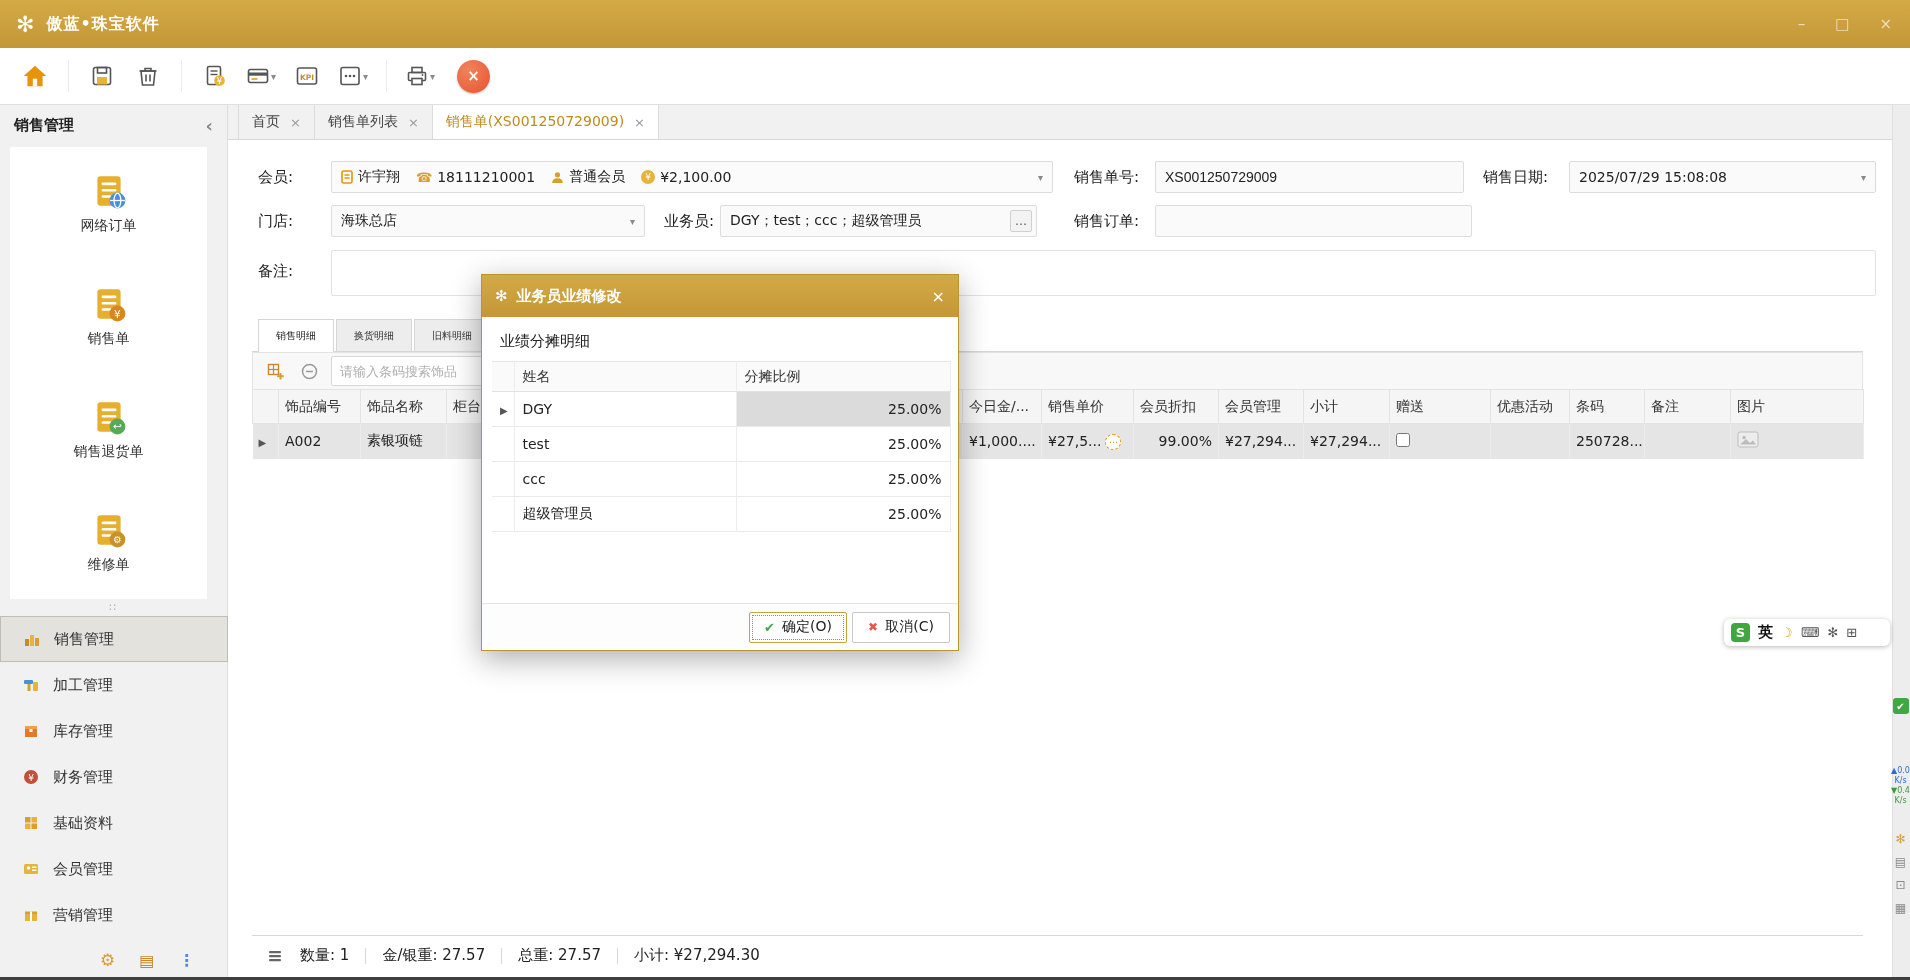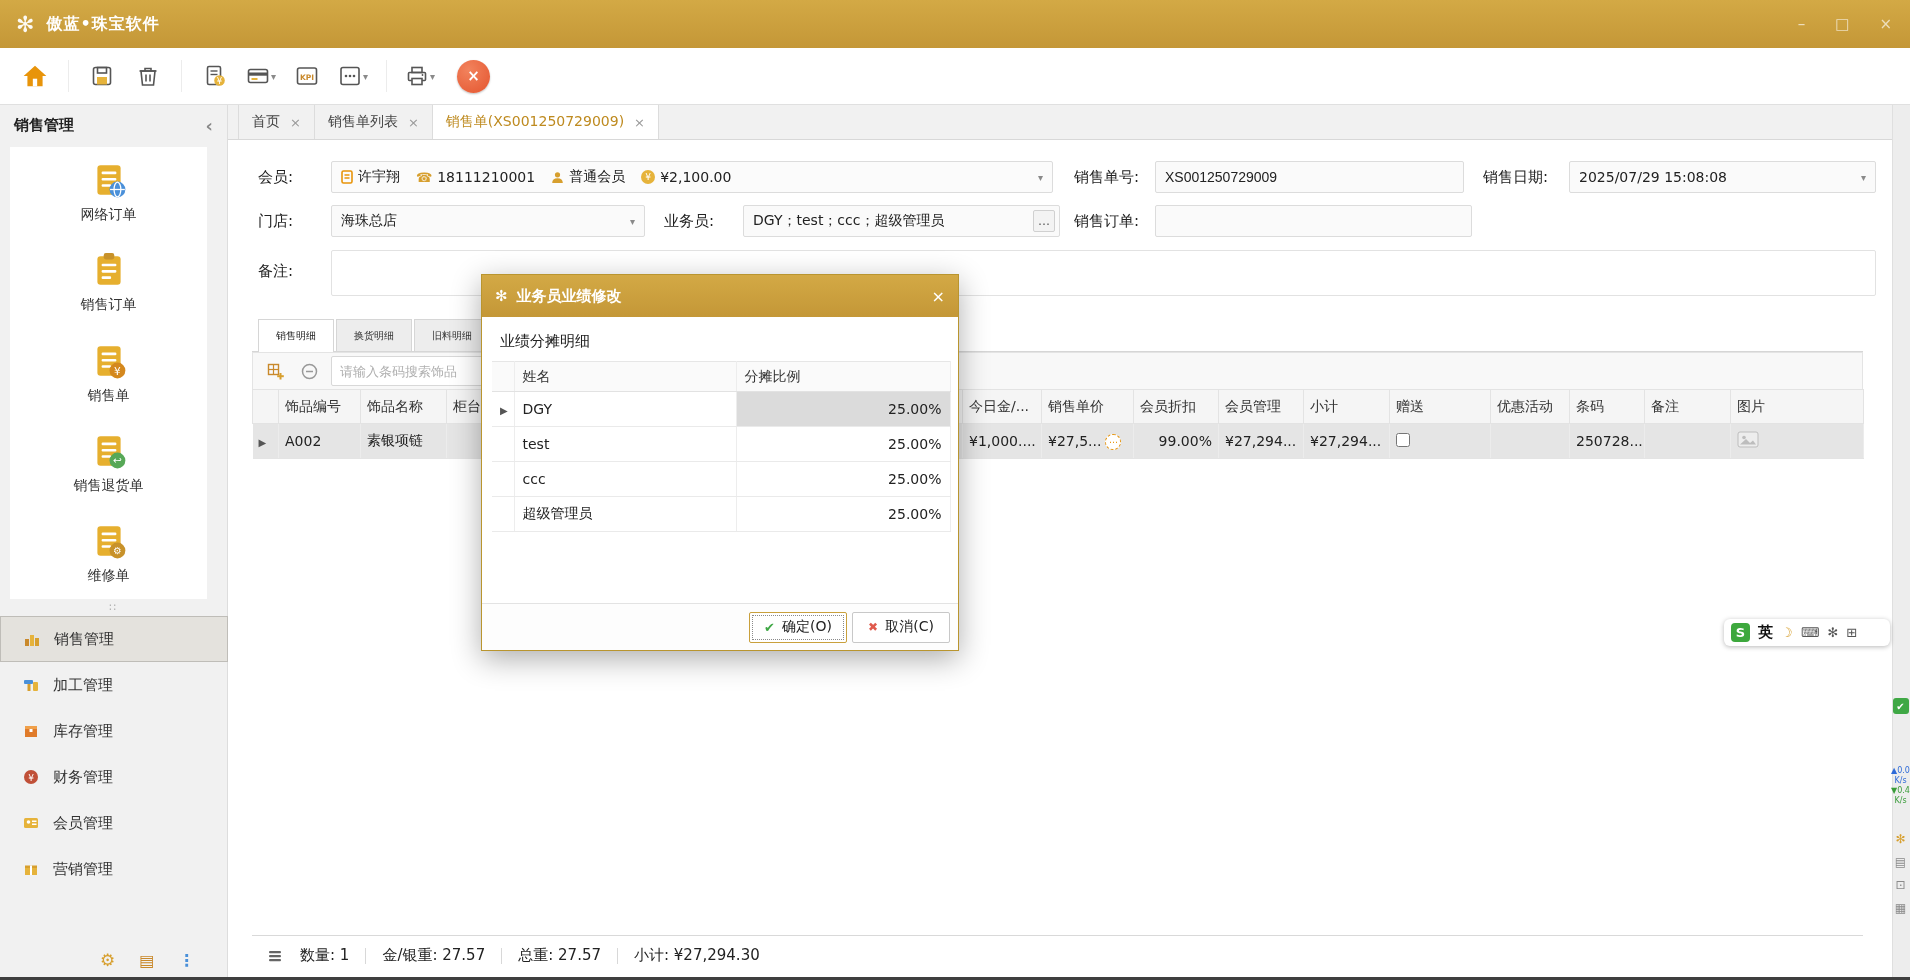--- a/index.html
+++ b/index.html
@@ -244,30 +244,20 @@
             <rect x="11" y="16" width="14" height="2.5" rx="1" fill="#fff"></rect>
             <rect x="11" y="22" width="9" height="2.5" rx="1" fill="#fff"></rect>
           <circle cx="26" cy="27" r="7.5" fill="#4A90D9"></circle>
           <ellipse cx="26" cy="27" rx="3.2" ry="7" fill="none" stroke="#fff" stroke-width="1.2"></ellipse>
           <line x1="19" y1="27" x2="33" y2="27" stroke="#fff" stroke-width="1.2"></line>
         </svg>
         <span>网络订单</span>
       </div>
       <div class="sb-shortcut">
         <svg width="38" height="38" viewBox="0 0 36 36">
-          <rect x="7" y="5" width="22" height="27" rx="3" fill="#E6AF2E"></rect>
-          <rect x="13" y="2" width="10" height="6" rx="2" fill="#C8922A"></rect>
-          <rect x="11" y="12" width="14" height="2.5" rx="1" fill="#fff"></rect>
-            <rect x="11" y="18" width="14" height="2.5" rx="1" fill="#fff"></rect>
-            <rect x="11" y="24" width="9" height="2.5" rx="1" fill="#fff"></rect>
-        </svg>
-        <span>销售订单</span>
-      </div>
-      <div class="sb-shortcut">
-        <svg width="38" height="38" viewBox="0 0 36 36">
           <rect x="7" y="4" width="22" height="28" rx="3" fill="#E6AF2E"></rect>
           <rect x="11" y="10" width="14" height="2.5" rx="1" fill="#fff"></rect>
             <rect x="11" y="16" width="14" height="2.5" rx="1" fill="#fff"></rect>
             <rect x="11" y="22" width="9" height="2.5" rx="1" fill="#fff"></rect>
           <circle cx="26" cy="27" r="7.5" fill="#D4881E"></circle>
           <text x="26" y="30.8" text-anchor="middle" font-size="10" fill="#fff">¥</text>
         </svg>
         <span>销售单</span>
       </div>
       <div class="sb-shortcut">
@@ -318,20 +308,29 @@
             <rect x="7.5" y="7" width="3" height="3" fill="#fff"></rect>
         </svg>
         <span>库存管理</span>
       </div>
       <div class="sb-item">
         <svg width="18" height="18" viewBox="0 0 18 18">
           <circle cx="9" cy="9" r="7" fill="#C05038"></circle>
             <text x="9" y="12.5" text-anchor="middle" font-size="9" fill="#fff">¥</text>
         </svg>
         <span>财务管理</span>
+      </div>
+      <div class="sb-item">
+        <svg width="18" height="18" viewBox="0 0 18 18">
+          <rect x="3" y="3" width="5.5" height="5.5" fill="#D79F2E"></rect>
+            <rect x="9.5" y="3" width="5.5" height="5.5" fill="#E6B33B"></rect>
+            <rect x="3" y="9.5" width="5.5" height="5.5" fill="#E6B33B"></rect>
+            <rect x="9.5" y="9.5" width="5.5" height="5.5" fill="#D79F2E"></rect>
+        </svg>
+        <span>基础资料</span>
       </div>
       <div class="sb-item">
         <svg width="18" height="18" viewBox="0 0 18 18">
           <rect x="2" y="4" width="14" height="10" rx="1.5" fill="#E6B33B"></rect>
             <circle cx="6.5" cy="8" r="1.8" fill="#fff"></circle>
             <rect x="10" y="6.5" width="4.5" height="1.5" fill="#fff"></rect>
             <rect x="10" y="9.5" width="4.5" height="1.5" fill="#fff"></rect>
         </svg>
         <span>会员管理</span>
       </div>
@@ -402,21 +401,21 @@
       <span>2025/07/29 15:08:08</span>
       <span class="fcaret">▾</span>
     </div>
 
     <span class="flabel" style="left:30px; top:100px;">门店:</span>
     <div class="ffield" style="left:103px; top:100px; width:314px;">
       <span>海珠总店</span>
       <span class="fcaret">▾</span>
     </div>
     <span class="flabel" style="left:436px; top:100px;">业务员:</span>
-    <div class="ffield" style="left:515px; top:100px; width:317px; padding-right:4px;">
+    <div class="ffield" style="left:492px; top:100px; width:317px; padding-right:4px;">
       <span style="overflow:hidden;">DGY；test；ccc；超级管理员</span>
       <span class="more-box">…</span>
     </div>
     <span class="flabel" style="left:846px; top:100px;">销售订单:</span>
     <input class="ffield" style="left: 927px; top: 100px; width: 317px;" value="">
 
     <span class="flabel" style="left:30px; top:150px;">备注:</span>
     <input class="ffield" style="left: 103px; top: 145px; width: 1545px; height: 46px; background: rgb(255, 255, 255); border-color: rgb(226, 226, 226);" value="">
 
     <div class="detail-tabs">

